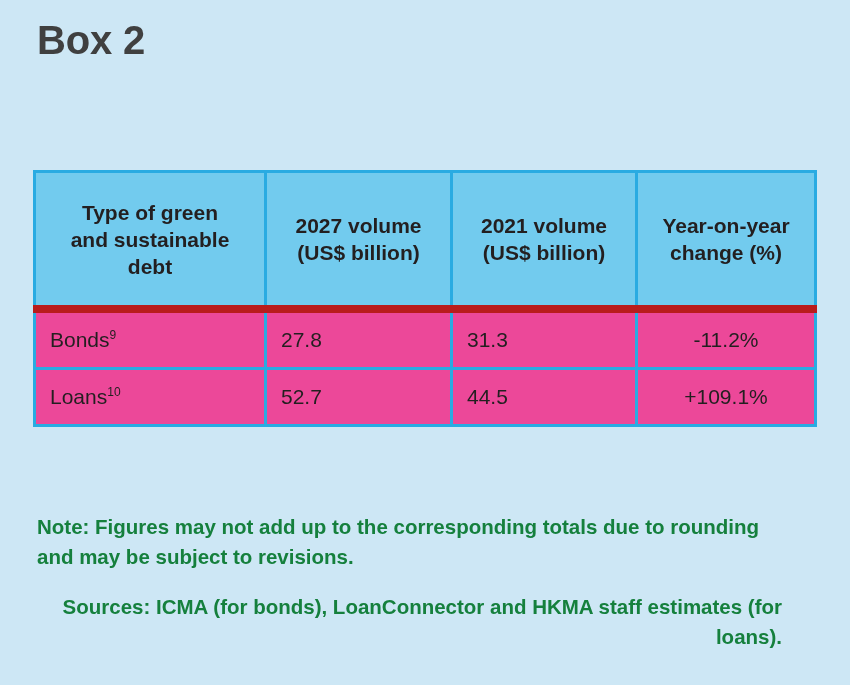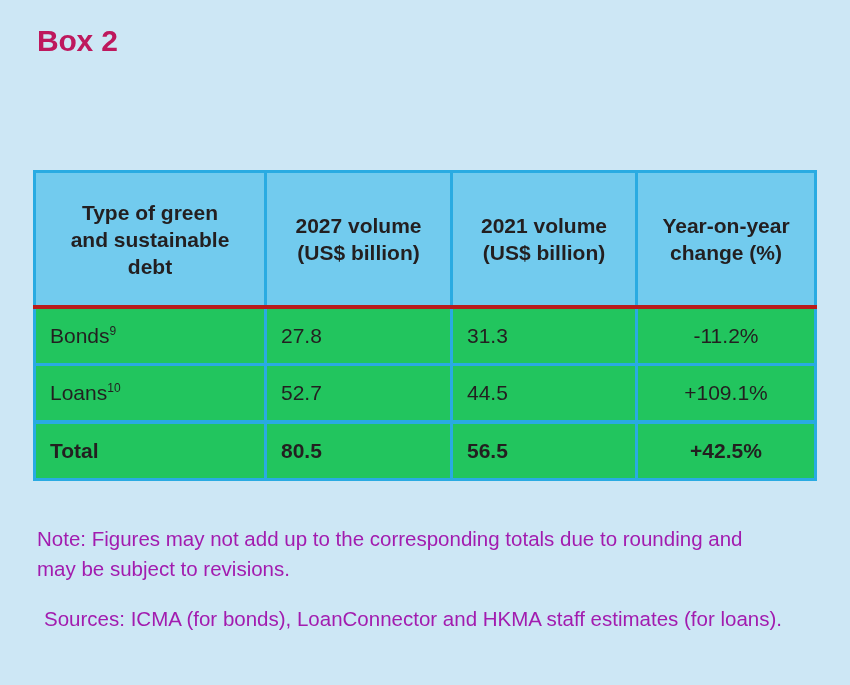--- a/index.html
+++ b/index.html
@@ -22,23 +22,23 @@
   }
 
   
   .title-block {
     position: absolute;
     left: 37px;
     top: 22px;
     width: 740px;
   }
   .title-line {
-    color: #be185d;
+    color: #404040;
     font-weight: bold;
-    font-size: 30px;
+    font-size: 40px;
     line-height: 37px;
     letter-spacing: -0.2px;
     white-space: nowrap;
   }
 
   
   .table-wrap {
     position: absolute;
     left: 33px;
     top: 170px;
@@ -71,26 +71,26 @@
   thead th {
     background: #72cbee;
     font-weight: bold;
     text-align: center;
     vertical-align: middle;
     height: 132px;
     line-height: 27px;
     font-size: 21.5px;
   }
   thead tr {
-    border-bottom: 4px solid #b91c1c;
+    border-bottom: 8px solid #b91c1c;
     margin-left: 20px;
   }
 
   tbody td {
-    background: #22c55e;
+    background: #ec4899;
     height: 54px;
     vertical-align: middle;
   }
   tbody tr.data-row {
     border-bottom: 3px solid #29abe2;
   }
   tbody tr.total-row {
     border-top: 4px solid #29abe2;
   }
   tbody tr.total-row td {
@@ -113,25 +113,26 @@
   }
 
   
   .notes {
     position: absolute;
     left: 37px;
     top: 512px;
     width: 760px;
   }
   .note-para {
-    color: #a21caf;
+    color: #15803d;
     font-size: 20.5px;
     line-height: 30px;
-    margin: 12px 0 20px 0;
+    margin: 0 0 20px 0;
     max-width: 745px;
+    font-weight: bold;
   }
   .note-para:last-child { margin-bottom: 0; text-align: right; }
 </style>
 </head>
 <body>
 
 <div class="page">
 
   <div class="title-block">
     <div class="title-line">Box 2</div>
@@ -172,26 +173,20 @@
           <td class="num-cell">27.8</td>
           <td class="num-cell">31.3</td>
           <td class="pct-cell">-11.2%</td>
         </tr>
         <tr class="data-row">
           <td class="label-cell"><span>Loans</span><sup>10</sup></td>
           <td class="num-cell">52.7</td>
           <td class="num-cell">44.5</td>
           <td class="pct-cell">+109.1%</td>
         </tr>
-        <tr class="total-row">
-          <td class="label-cell">Total</td>
-          <td class="num-cell">80.5</td>
-          <td class="num-cell">56.5</td>
-          <td class="pct-cell">+42.5%</td>
-        </tr>
       </tbody>
     </table>
   </div>
 
   <div class="notes">
     <p class="note-para">Note: Figures may not add up to the corresponding totals due to rounding and may be subject to revisions.</p>
     <p class="note-para">Sources: ICMA (for bonds), LoanConnector and HKMA staff estimates (for loans).</p>
   </div>
 
 </div>

